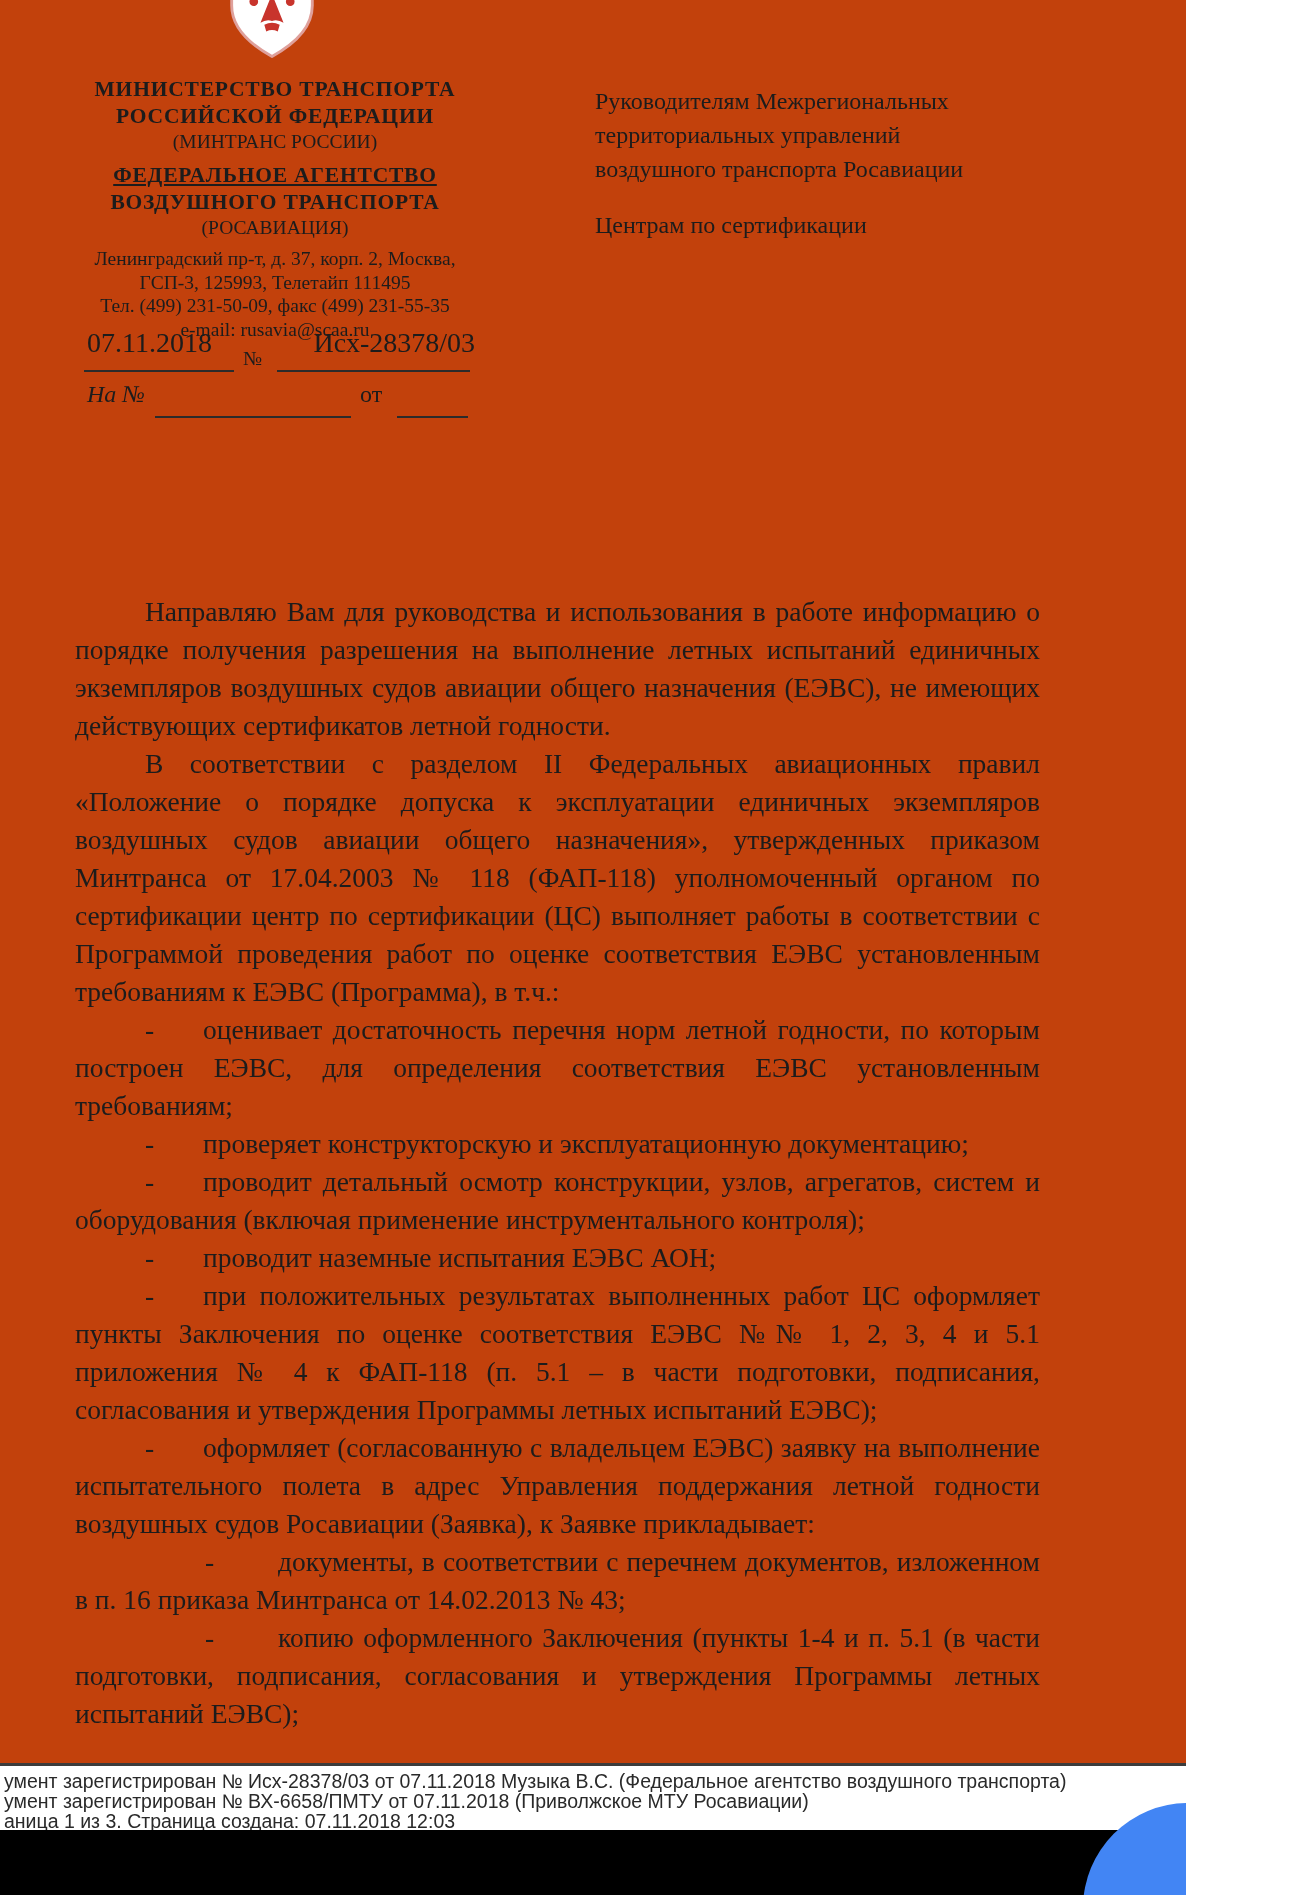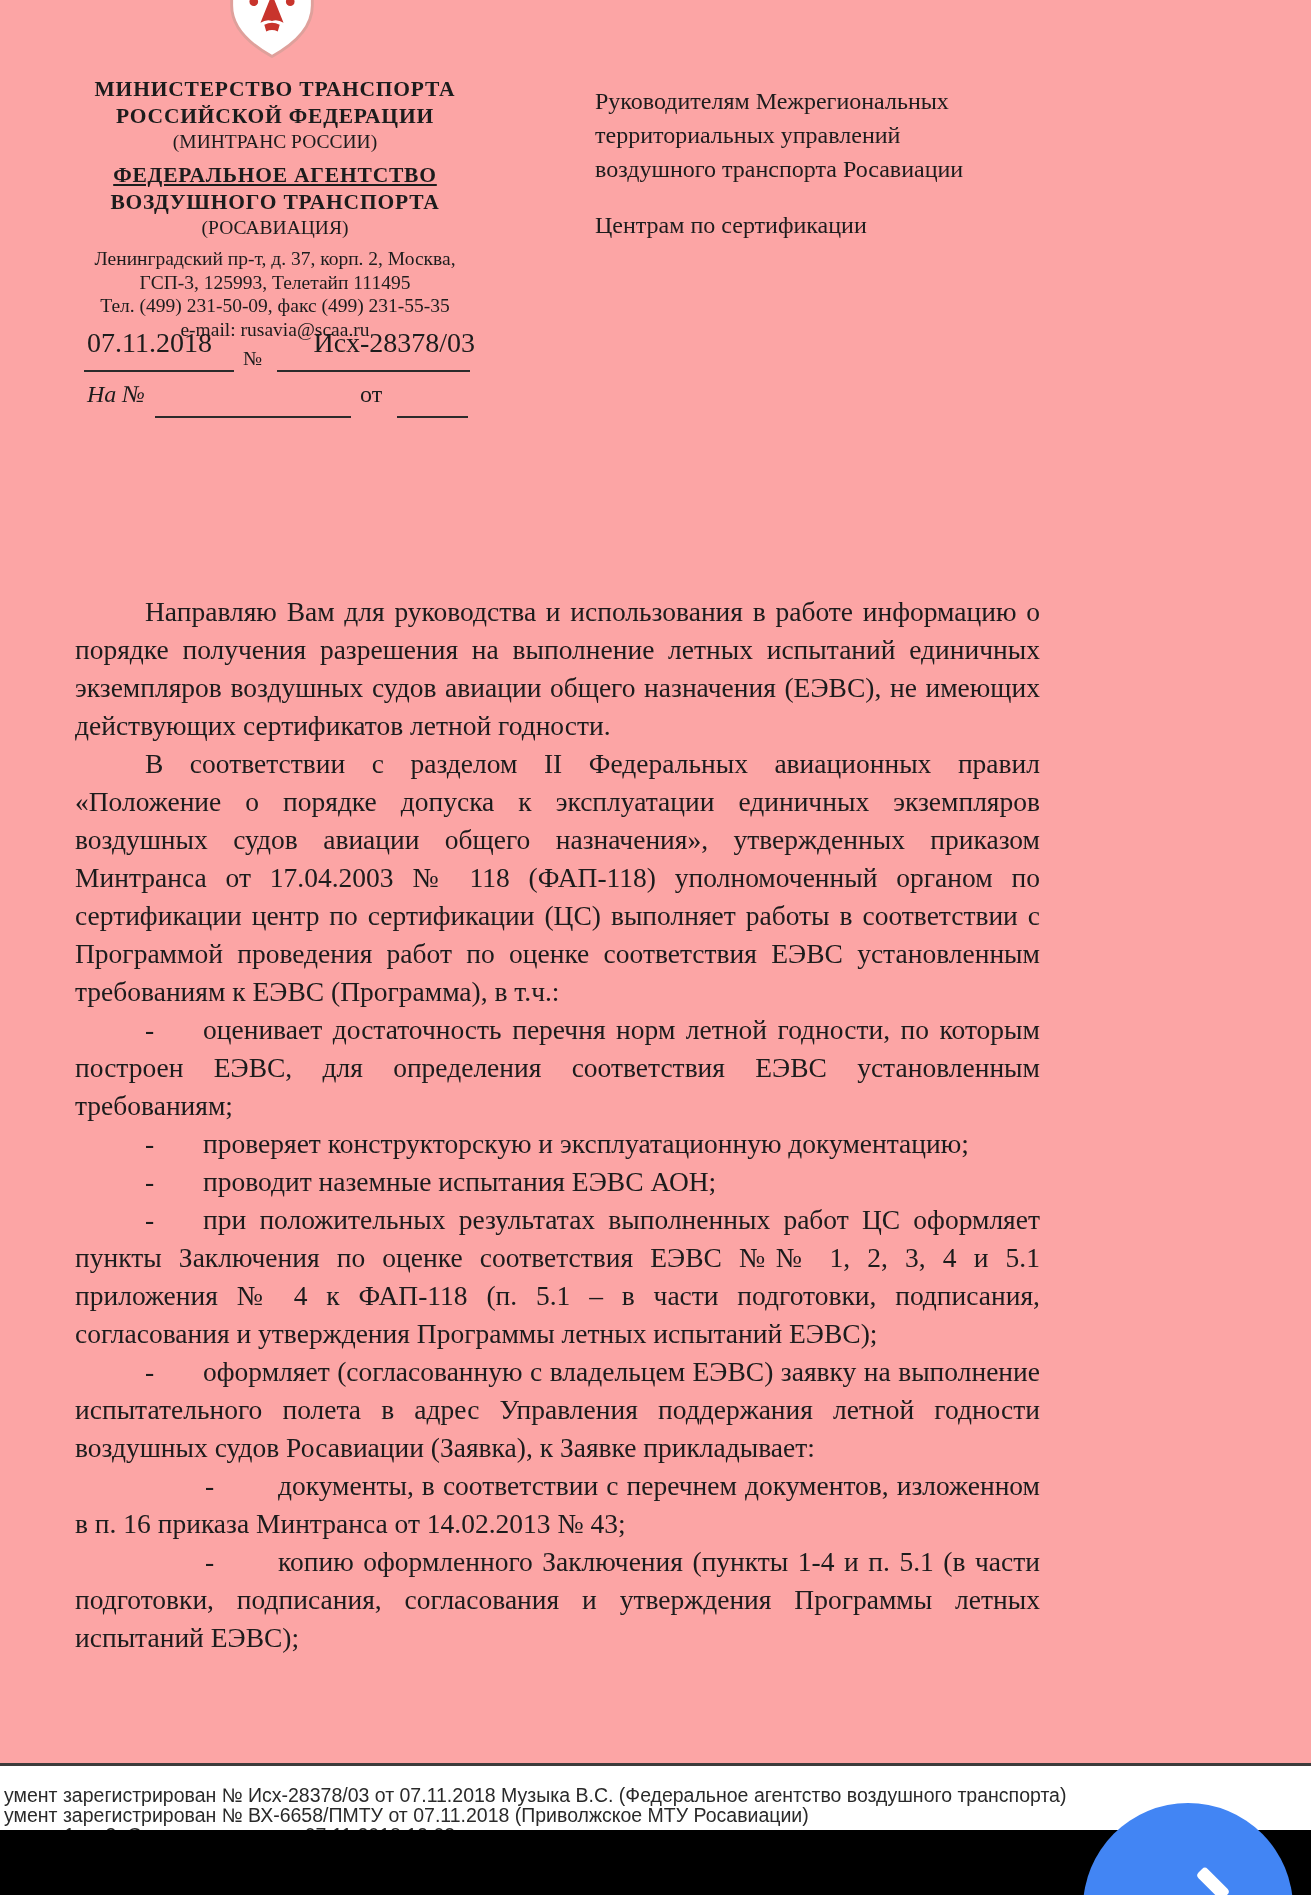--- a/index.html
+++ b/index.html
@@ -1,17 +1,17 @@
 <!DOCTYPE html>
 <html><head>
 <meta charset="utf-8">
 <style>
   html,body{margin:0;padding:0;}
   body{width:1311px;height:1895px;background:#ffffff;font-family:"Liberation Serif", serif;color:#1c1c1c;}
-  #stage{position:relative;width:1311px;height:1895px;overflow:hidden;background:#fca5a5;}
+  #stage{position:relative;width:1186px;height:1895px;overflow:hidden;background:#c2410c;}
 
   
   .emblem{position:absolute;left:224px;top:-74px;width:96px;height:136px;}
 
   
   .letterhead{position:absolute;left:70px;top:76px;width:410px;text-align:center;}
   .lh-bold{font-weight:bold;font-size:21.5px;line-height:26.5px;letter-spacing:0.8px;}
   .lh-reg{font-size:19.5px;line-height:26px;}
   .lh-gap{margin-top:7px;text-decoration:underline;}
   .lh-addr{font-size:19.5px;line-height:23.5px;margin-top:6px;}
@@ -38,21 +38,21 @@
   .docbody p{margin:0;}
   .ind{text-indent:70px;}
   .bullet{text-indent:70px;}
   .sub{text-indent:130px;}
   .bullet .marker{display:inline-block;width:58px;text-indent:0;}
   .sub .marker{display:inline-block;width:73px;text-indent:0;}
 
   
   .footer-rule{position:absolute;left:0;top:1763px;width:1311px;height:3px;background:#3c3c3c;}
   .footer-band{position:absolute;left:0;top:1766px;width:1311px;height:64px;background:#ffffff;
-    font-family:"Liberation Sans", sans-serif;font-size:19.5px;line-height:20px;color:#2a2a2a;padding-top:19px;box-sizing:border-box;}
+    font-family:"Liberation Sans", sans-serif;font-size:19.5px;line-height:20px;color:#2a2a2a;padding-top:5px;box-sizing:border-box;}
   .footer-band div{padding-left:4px;white-space:nowrap;}
 
   
   .bottombar{position:absolute;left:0;top:1830px;width:1311px;height:65px;background:#000000;}
 
   
   .fab{position:absolute;left:1083px;top:1803px;width:210px;height:210px;border-radius:50%;
     background:#4285f4;z-index:5;border:none;}
   .fab .pencil{position:absolute;left:112px;top:74px;width:36px;height:13px;border-radius:4px;
     background:#ffffff;transform:rotate(45deg);}
@@ -118,20 +118,21 @@
   <div class="ref ref-na">На №</div>
   <div class="ref ref-ot">от</div>
   <div class="uline ul-c"></div>
   <div class="uline ul-d"></div>
 
   <div class="docbody">
     <p class="ind">Направляю Вам для руководства и использования в работе информацию о порядке получения разрешения на выполнение летных испытаний единичных экземпляров воздушных судов авиации общего назначения (ЕЭВС), не имеющих действующих сертификатов летной годности.</p>
     <p class="ind">В соответствии с разделом II Федеральных авиационных правил «Положение о порядке допуска к эксплуатации единичных экземпляров воздушных судов авиации общего назначения», утвержденных приказом Минтранса от 17.04.2003 № 118 (ФАП-118) уполномоченный органом по сертификации центр по сертификации (ЦС) выполняет работы в соответствии с Программой проведения работ по оценке соответствия ЕЭВС установленным требованиям к ЕЭВС (Программа), в т.ч.:</p>
     <p class="bullet"><span class="marker">-</span><span>оценивает достаточность перечня норм летной годности, по которым построен ЕЭВС, для определения соответствия ЕЭВС установленным требованиям;</span></p>
     <p class="bullet"><span class="marker">-</span><span>проверяет конструкторскую и эксплуатационную документацию;</span></p>
+    <p class="bullet"><span class="marker">-</span><span>проводит детальный осмотр конструкции, узлов, агрегатов, систем и оборудования (включая применение инструментального контроля);</span></p>
     <p class="bullet"><span class="marker">-</span><span>проводит наземные испытания ЕЭВС АОН;</span></p>
     <p class="bullet"><span class="marker">-</span><span>при положительных результатах выполненных работ ЦС оформляет пункты Заключения по оценке соответствия ЕЭВС №№ 1, 2, 3, 4 и 5.1 приложения № 4 к ФАП-118 (п. 5.1 – в части подготовки, подписания, согласования и утверждения Программы летных испытаний ЕЭВС);</span></p>
     <p class="bullet"><span class="marker">-</span><span>оформляет (согласованную с владельцем ЕЭВС) заявку на выполнение испытательного полета в адрес Управления поддержания летной годности воздушных судов Росавиации (Заявка), к Заявке прикладывает:</span></p>
     <p class="sub"><span class="marker">-</span><span>документы, в соответствии с перечнем документов, изложенном в п. 16 приказа Минтранса от 14.02.2013 № 43;</span></p>
     <p class="sub"><span class="marker">-</span><span>копию оформленного Заключения (пункты 1-4 и п. 5.1 (в части подготовки, подписания, согласования и утверждения Программы летных испытаний ЕЭВС);</span></p>
   </div>
 
   <div class="footer-rule"></div>
   <div class="footer-band">
     <div>умент зарегистрирован № Исх-28378/03 от 07.11.2018 Музыка В.С. (Федеральное агентство воздушного транспорта)</div>

